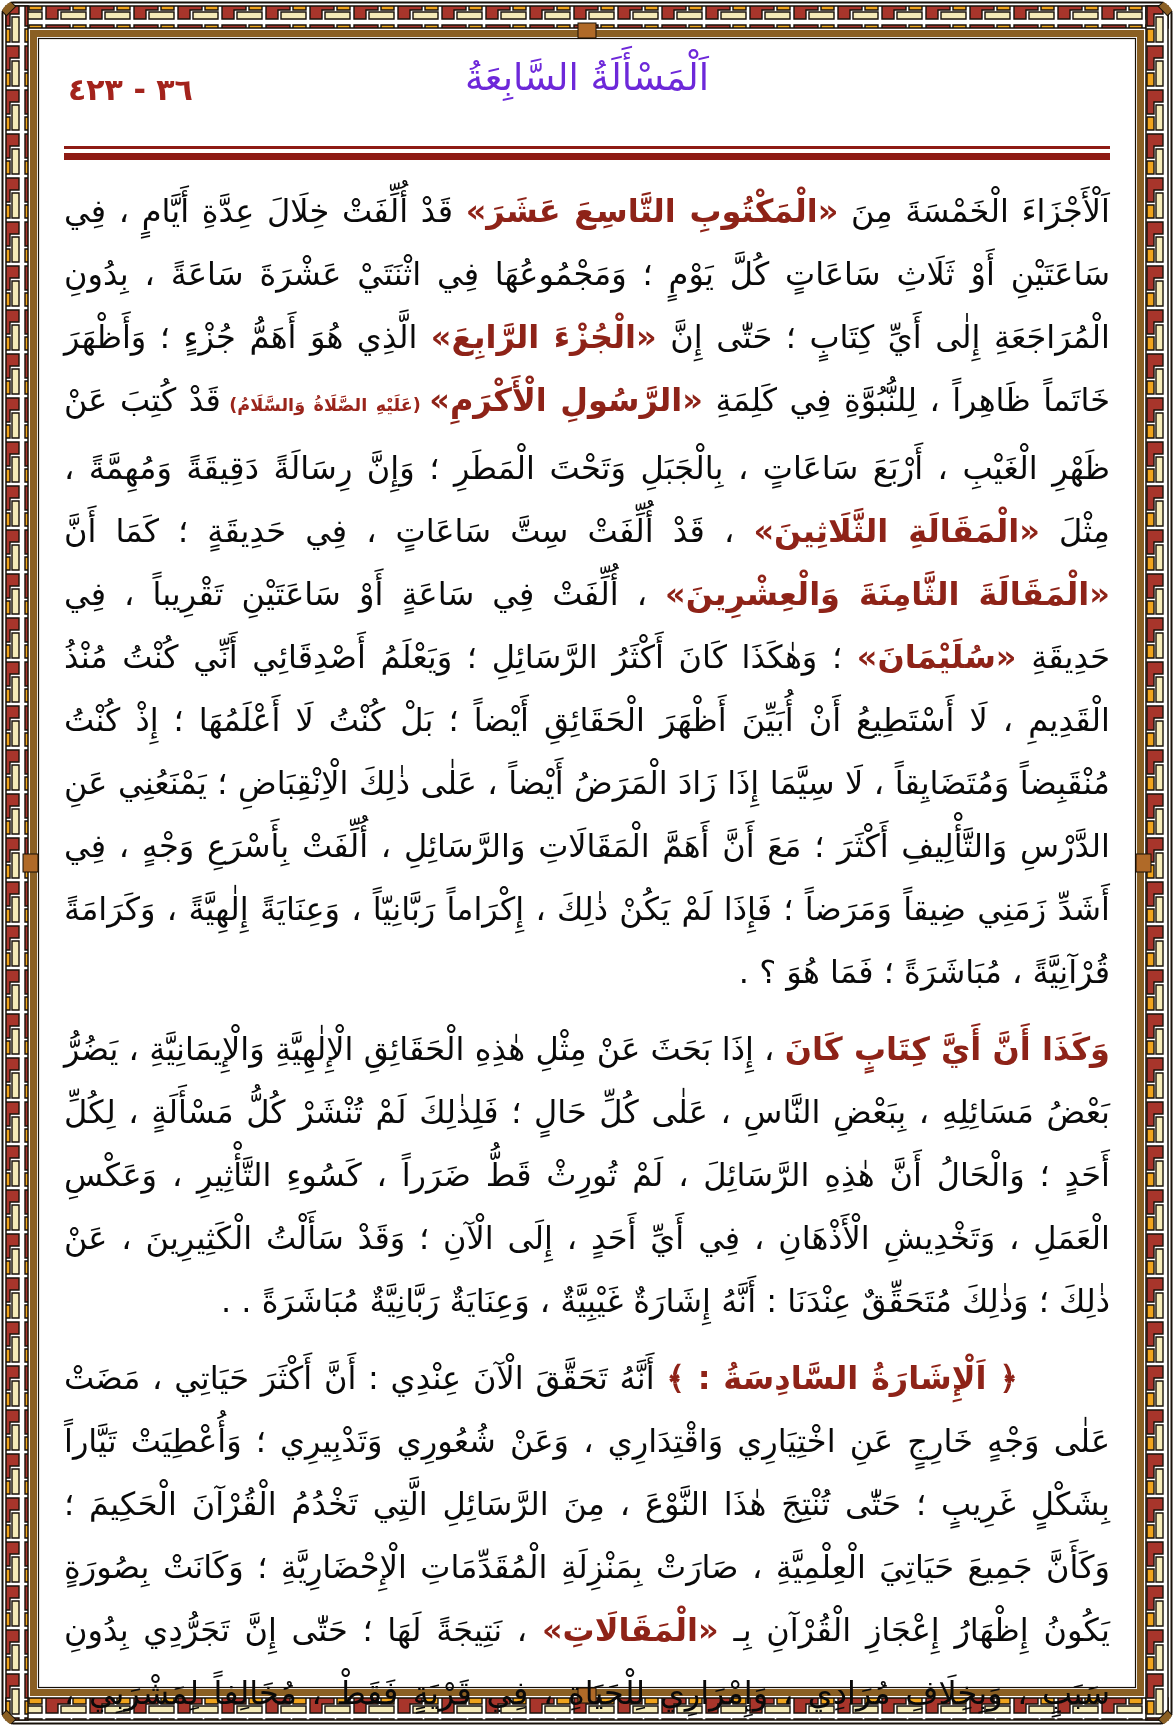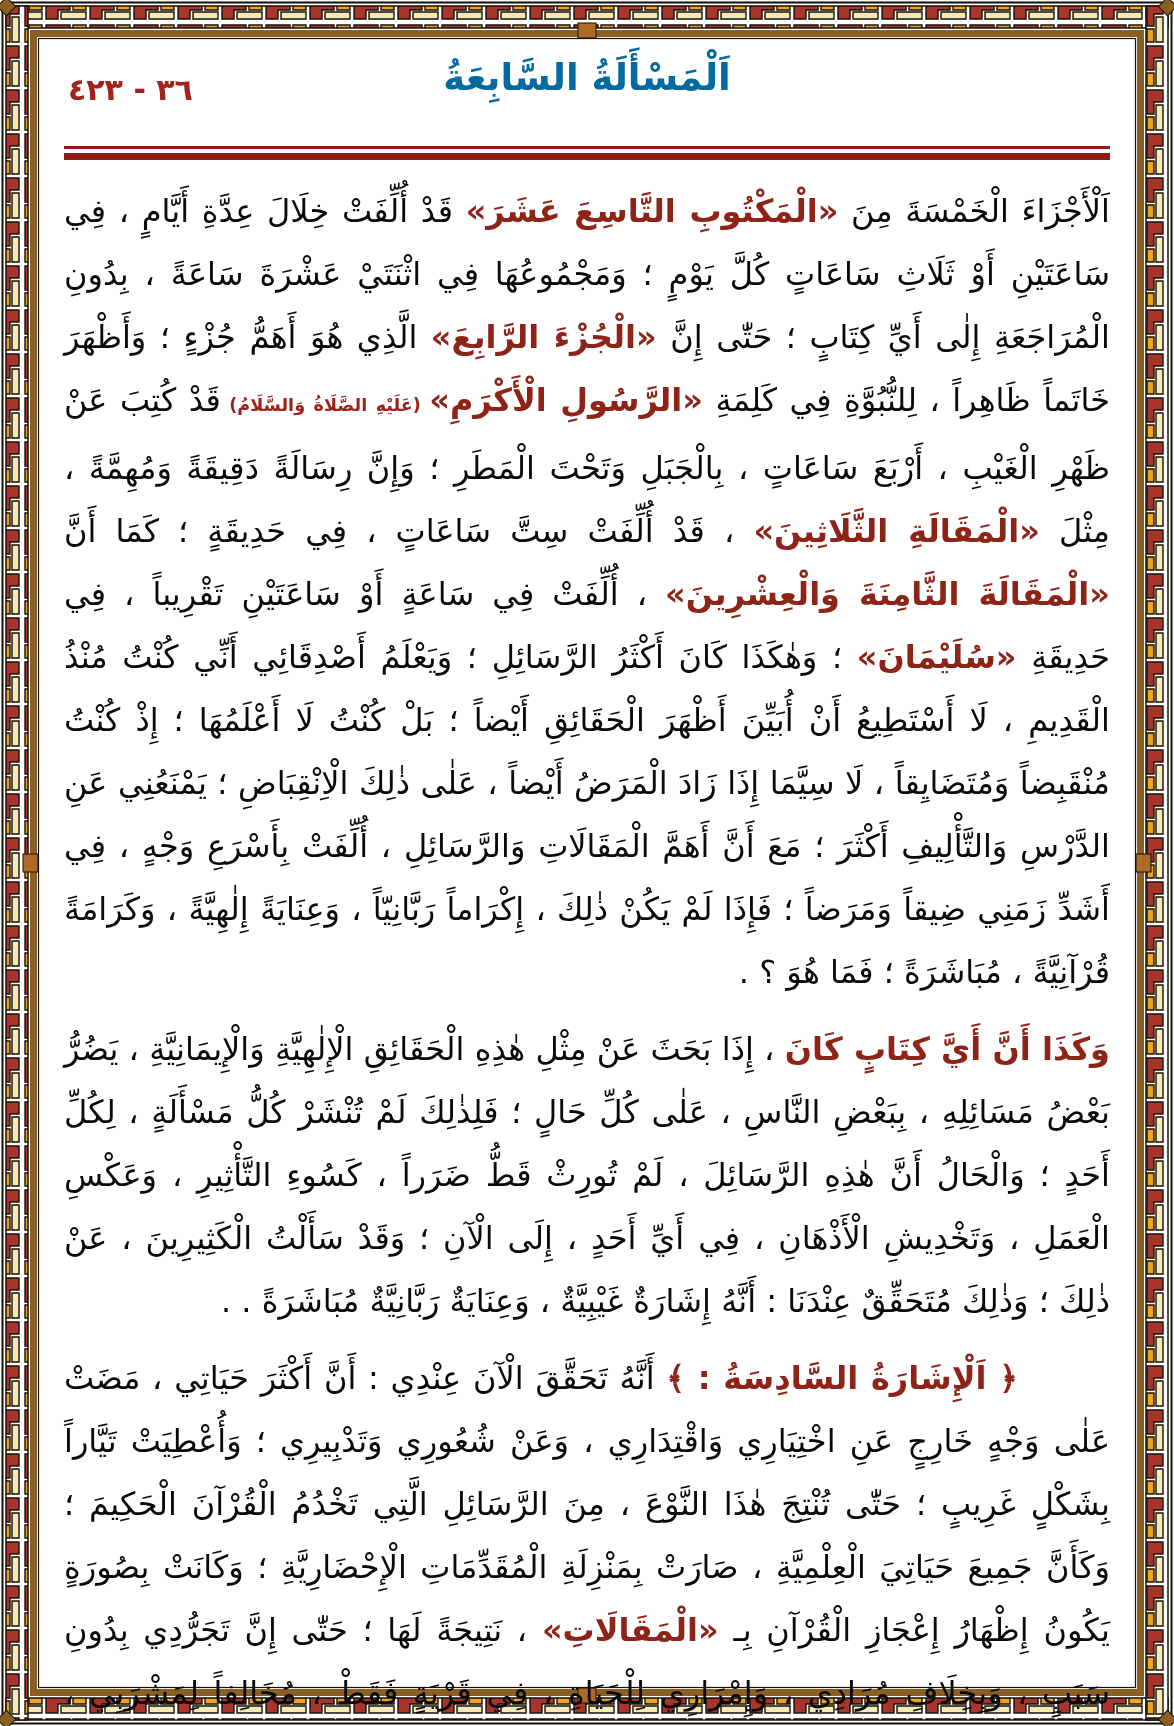--- a/index.html
+++ b/index.html
@@ -7,20 +7,21 @@
     padding: 0;
     background: #ffffff;
   }
   .page {
     position: relative;
     width: 1174px;
     height: 1726px;
     background: #ffffff;
     overflow: hidden;
     font-family: "DejaVu Sans", sans-serif;
+    border-radius: 19px;
   }
   .frame {
     position: absolute;
     top: 0; left: 0;
     width: 1174px;
     height: 1726px;
     pointer-events: none;
   }
   .content {
     position: absolute;
@@ -43,23 +44,23 @@
     font-weight: bold;
     direction: rtl;
     letter-spacing: 2px;
   }
   .title {
     position: absolute;
     left: 0; right: 0;
     top: 10px;
     margin: 0;
     text-align: center;
-    color: #0369a1;
+    color: #6d28d9;
     font-size: 37px;
-    font-weight: bold;
+    font-weight: normal;
   }
   .rule {
     height: 4px;
     border-top: 3px solid #8E1B14;
     border-bottom: 7px solid #8E1B14;
     margin-top: 8px;
   }
   .body-text {
     margin-top: 20px;
     font-size: 32px;

